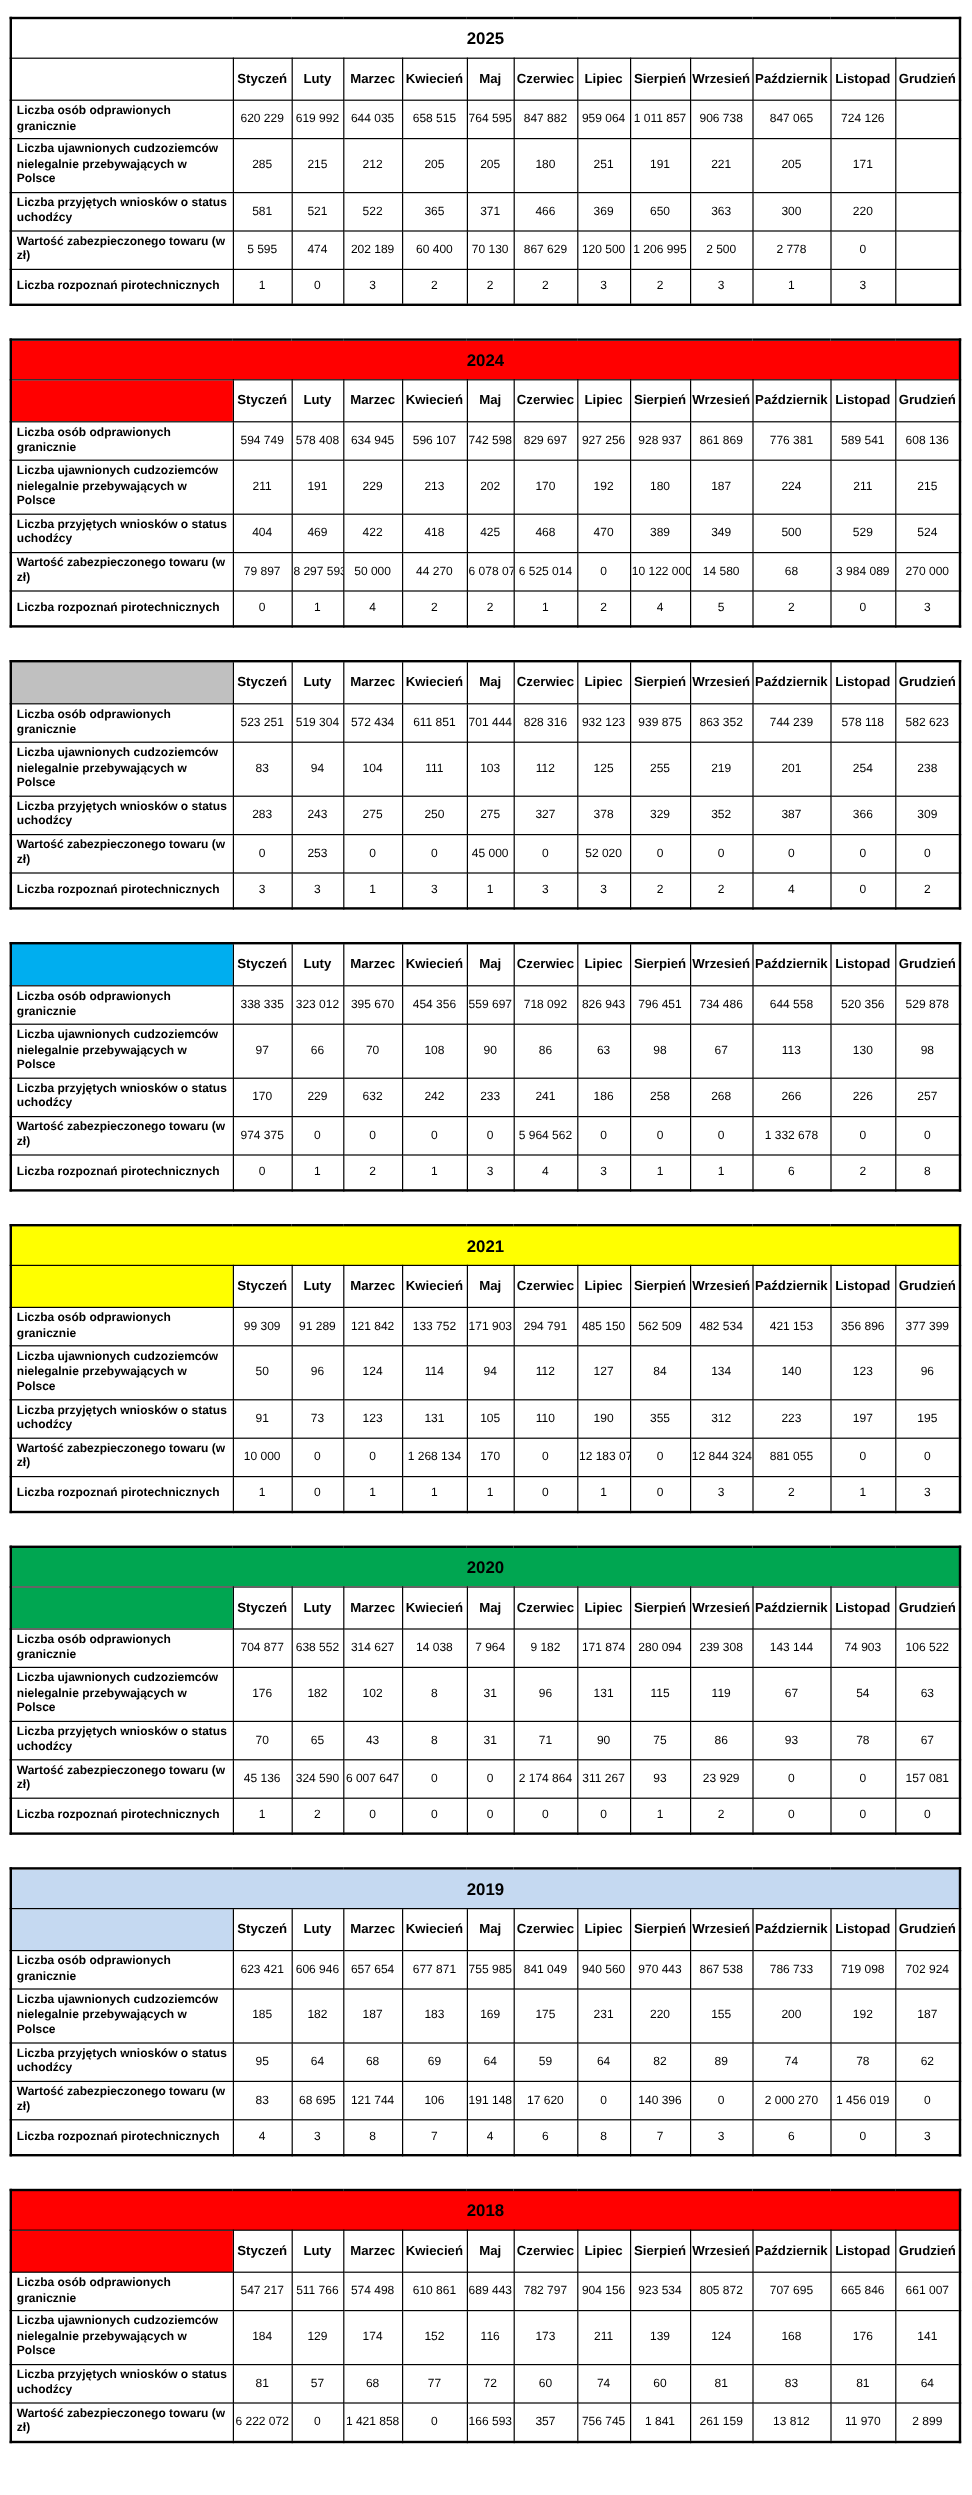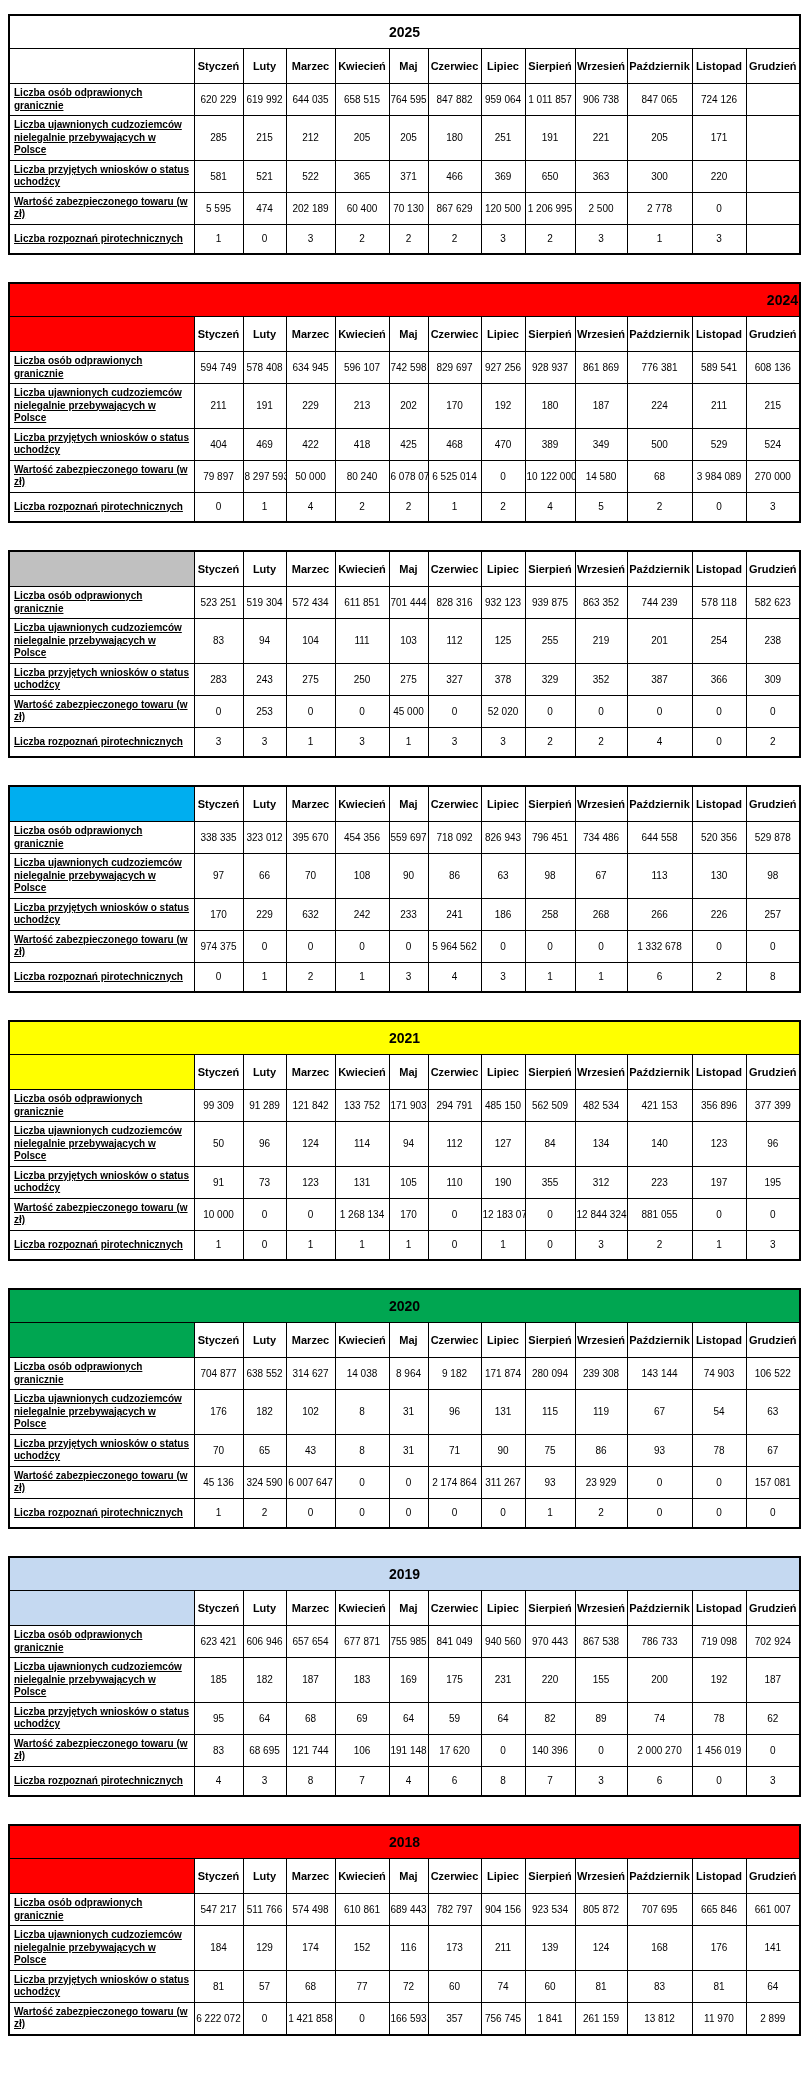--- a/index.html
+++ b/index.html
@@ -46,21 +46,20 @@
     height: 30px;
     padding: 2px 1px;
   }
   td.rowlabel {
     font-weight: bold;
     font-size: 10px;
     text-align: left;
     padding: 3px 4px;
     background: #fff;
     line-height: 1.25;
-    text-decoration: underline;
   }
   td.val {
     font-size: 10px;
     text-align: center;
     padding: 3px 1px;
     background: #fff;
     white-space: nowrap;
   }
   tbody tr { height: 30px; }
 </style>
@@ -195,21 +194,21 @@
           <col style="width:53px">
       <col style="width:44px">
           <col style="width:50px">
           <col style="width:52px">
       <col style="width:65px">
           <col style="width:54px">
           <col style="width:54px">
     </colgroup>
     <thead>
       <tr>
-        <td class="yearcell band" colspan="13" style="background: rgb(255, 0, 0); text-align: right;">2024</td>
+        <td class="yearcell band" colspan="13" style="background: rgb(255, 0, 0);">2024</td>
       </tr>
       <tr>
         <td class="corner band" style="background: rgb(255, 0, 0);"></td>
       <th class="month">Styczeń</th>
             <th class="month">Luty</th>
             <th class="month">Marzec</th>
             <th class="month">Kwiecień</th>
             <th class="month">Maj</th>
             <th class="month">Czerwiec</th>
             <th class="month">Lipiec</th>
@@ -264,21 +263,21 @@
             <td class="val">349</td>
             <td class="val">500</td>
             <td class="val">529</td>
             <td class="val">524</td>
           </tr>
           <tr>
             <td class="rowlabel">Wartość zabezpieczonego towaru (w zł)</td>
             <td class="val">79 897</td>
             <td class="val">8 297 593</td>
             <td class="val">50 000</td>
-            <td class="val">80 240</td>
+            <td class="val">44 270</td>
             <td class="val">6 078 070</td>
             <td class="val">6 525 014</td>
             <td class="val">0</td>
             <td class="val">10 122 000</td>
             <td class="val">14 580</td>
             <td class="val">68</td>
             <td class="val">3 984 089</td>
             <td class="val">270 000</td>
           </tr>
           <tr>
@@ -674,21 +673,21 @@
             <th class="month">Grudzień</th>
           </tr>
     </thead>
     <tbody>
           <tr>
             <td class="rowlabel">Liczba osób odprawionych granicznie</td>
             <td class="val">704 877</td>
             <td class="val">638 552</td>
             <td class="val">314 627</td>
             <td class="val">14 038</td>
-            <td class="val">8 964</td>
+            <td class="val">7 964</td>
             <td class="val">9 182</td>
             <td class="val">171 874</td>
             <td class="val">280 094</td>
             <td class="val">239 308</td>
             <td class="val">143 144</td>
             <td class="val">74 903</td>
             <td class="val">106 522</td>
           </tr>
           <tr>
             <td class="rowlabel">Liczba ujawnionych cudzoziemców nielegalnie przebywających w Polsce</td>

